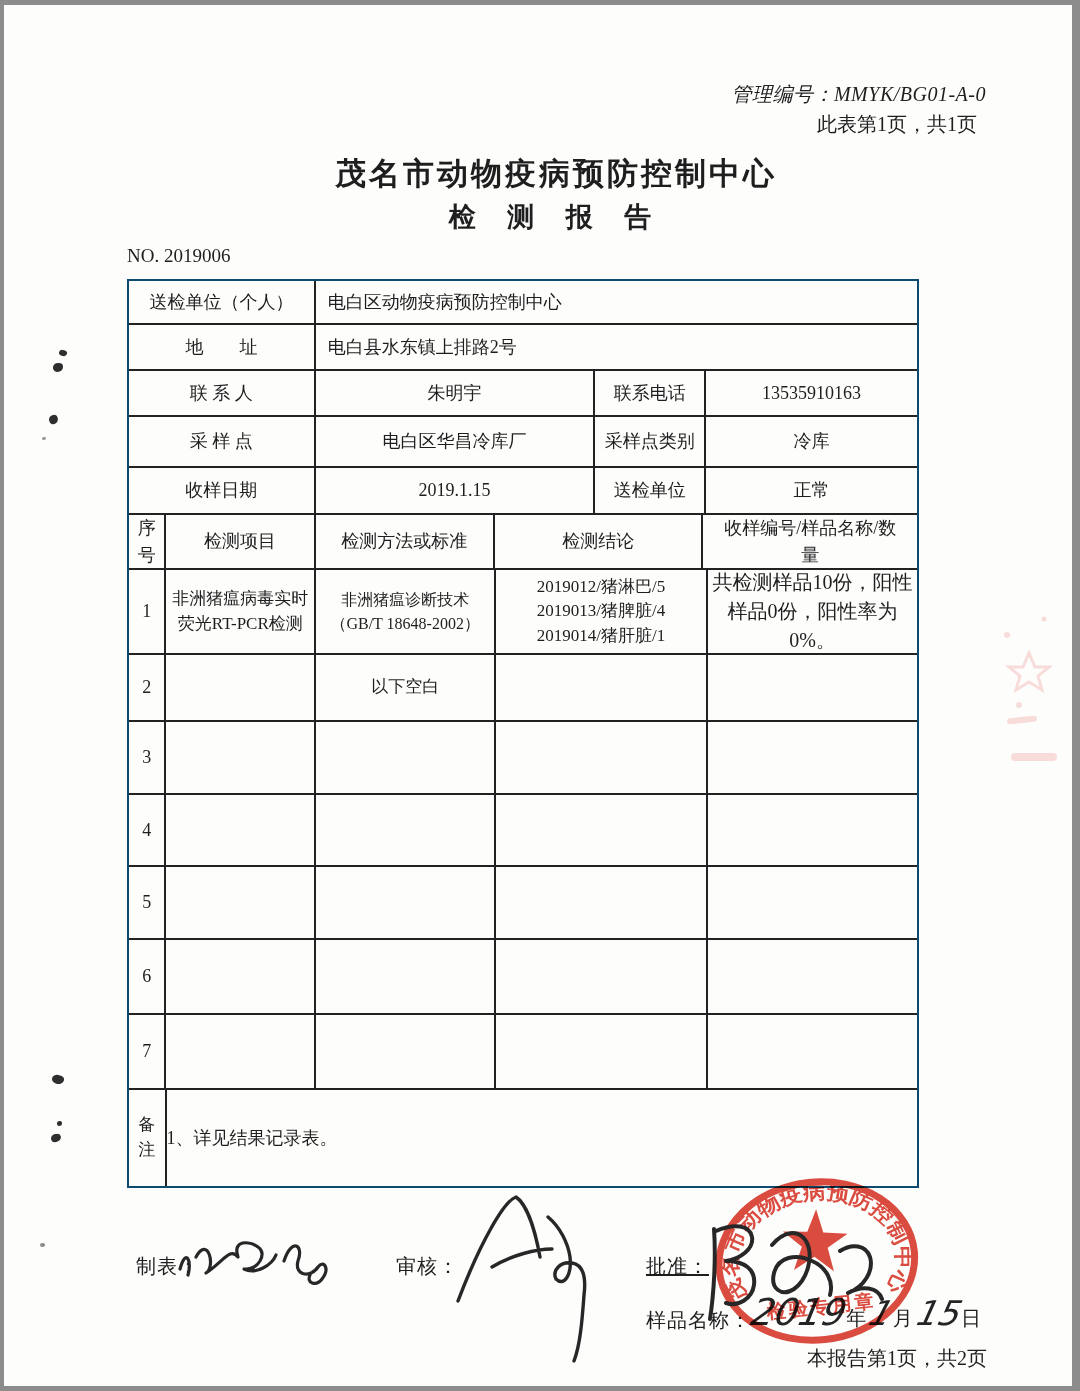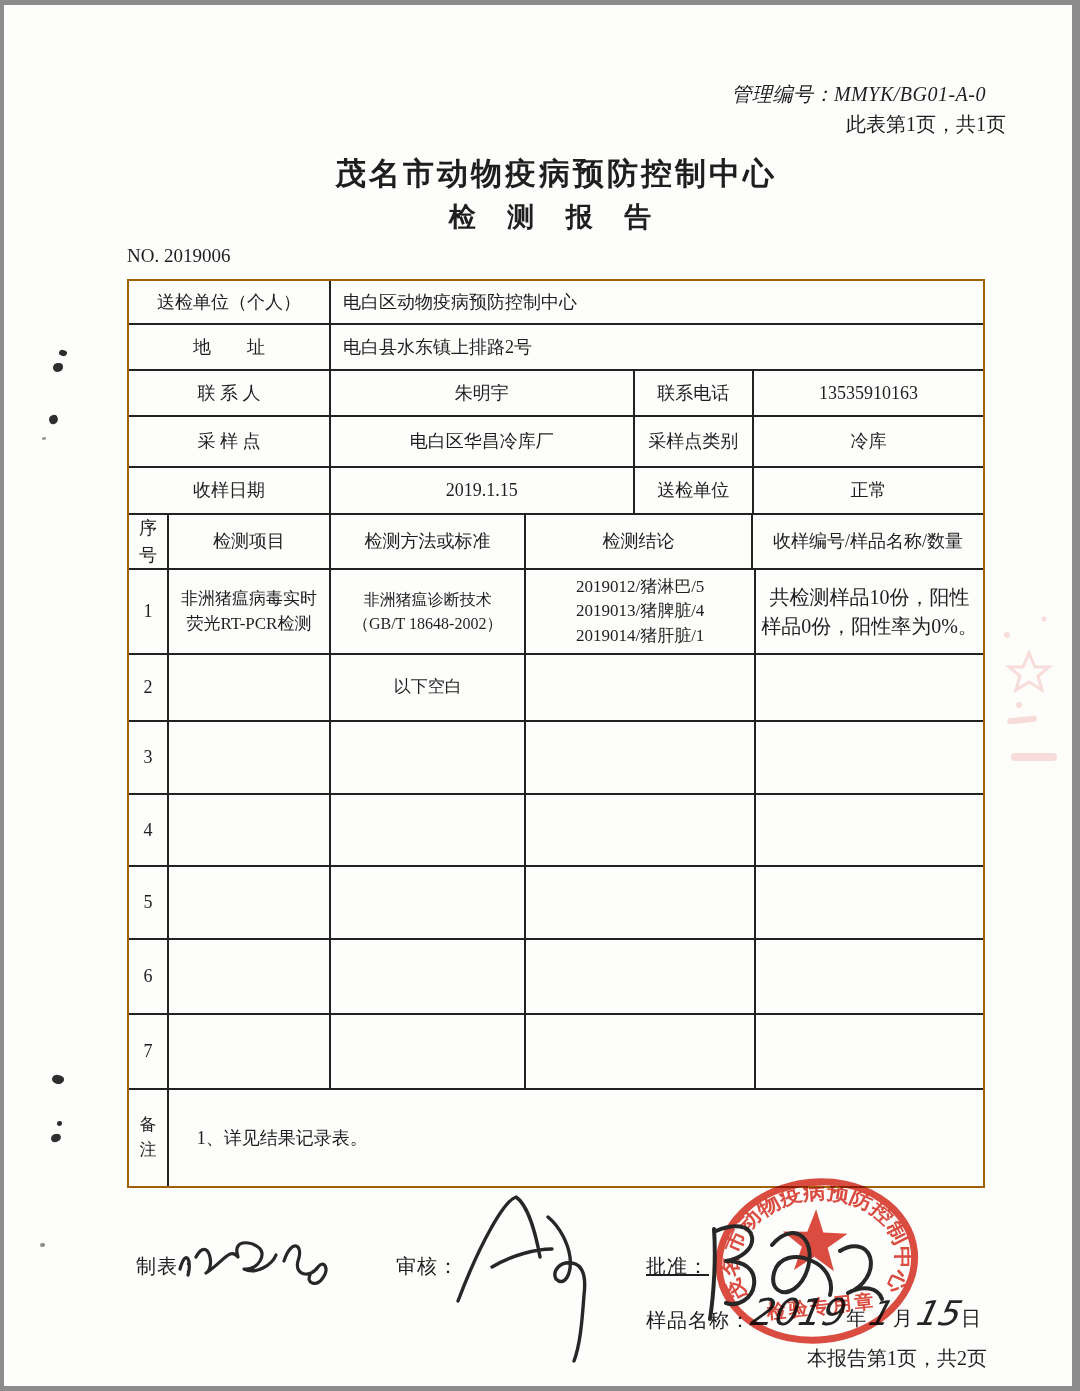--- a/index.html
+++ b/index.html
@@ -2,28 +2,28 @@
 <html><head>
 <meta charset="utf-8">
 <style>
   html,body{margin:0;padding:0;}
   body{background:#8c8c8c;font-family:"Liberation Serif","DejaVu Serif",serif;color:#1e1e1e;}
   #wrap{position:relative;width:1080px;height:1391px;background:#8c8c8c;overflow:hidden;}
   #page{position:absolute;left:4px;top:5px;width:1068px;height:1381px;background:#fdfdfc;}
   .abs{position:absolute;}
   
   .mgmt{left:420px;top:76px;width:562px;text-align:right;font-size:20px;letter-spacing:.5px;font-style:italic;}
-  .mgmt2{left:440px;top:106px;width:562px;text-align:right;font-size:20px;}
+  .mgmt2{left:411px;top:106px;width:562px;text-align:right;font-size:20px;}
   .orgtitle{left:123px;top:148px;width:858px;text-align:center;font-size:31px;font-weight:bold;
             font-family:"Liberation Sans","DejaVu Sans",sans-serif;letter-spacing:3px;}
   .rpttitle{left:123px;top:194px;width:858px;text-align:center;font-size:27px;font-weight:bold;
             font-family:"Liberation Sans","DejaVu Sans",sans-serif;letter-spacing:12px;}
   .rptno{left:123px;top:240px;width:858px;text-align:left;font-size:19px;font-family:"Liberation Serif",serif;}
   
-  #tbl{left:123px;top:274px;width:858px;border:2px solid #a16207;box-sizing:border-box;background:transparent;}
+  #tbl{left:123px;top:274px;width:792px;border:2px solid #0c4a6e;box-sizing:border-box;background:transparent;}
   .row{display:flex;border-bottom:2px solid #222;box-sizing:border-box;}
   .row:last-child{border-bottom:none;}
   .c{border-right:2px solid #222;box-sizing:border-box;display:flex;align-items:center;
      justify-content:center;text-align:center;font-size:18px;line-height:1.45;padding:2px 4px;}
   .c:last-child{border-right:none;}
   .c.left{justify-content:flex-start;text-align:left;padding-left:12px;}
   .pre{white-space:pre-line;}
   
   .flabel{font-size:20px;letter-spacing:1px;}
   .pagenote{font-size:20px;}
@@ -137,21 +137,21 @@
       <div class="c" style="width:40px">7</div>
       <div class="c" style="width:163px"></div>
       <div class="c" style="width:196px"></div>
       <div class="c" style="width:231px"></div>
       <div class="c" style="width:228px"></div>
     </div>
 
     <div class="row" style="height:96px">
       <div class="c pre" style="width:40px;font-size:17px">备
 注</div>
-      <div class="c left" style="width:818px;padding-left:28px">1、详见结果记录表。</div>
+      <div class="c left" style="width:818px;padding-left:0">1、详见结果记录表。</div>
     </div>
   </div>
 
   <div class="abs flabel" style="left:132px;top:1248px;">制表：</div>
   <div class="abs flabel" style="left:392px;top:1248px;">审核：</div>
   <div class="abs flabel" style="left:642px;top:1248px;text-decoration:underline;">批准：</div>
   <div class="abs flabel" style="left:642px;top:1302px;">样品名称：</div>
 
   <div class="abs" style="left:748px;top:1286px;width:260px;">
     <span class="hand" style="font-size:37px;transform:skewX(-12deg);display:inline-block;">2019</span><span class="flabel">年</span>

